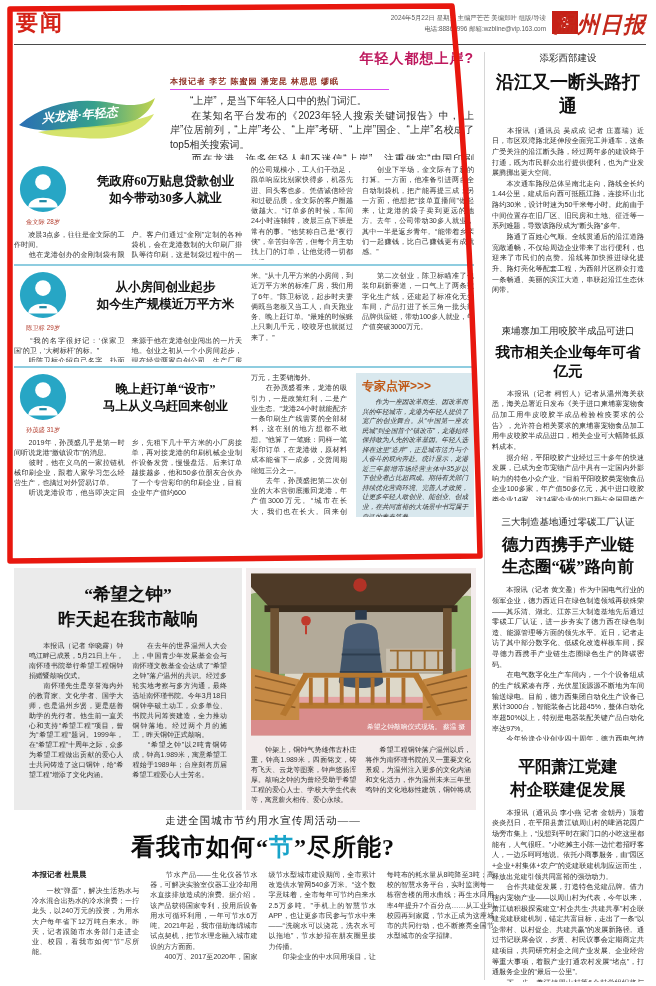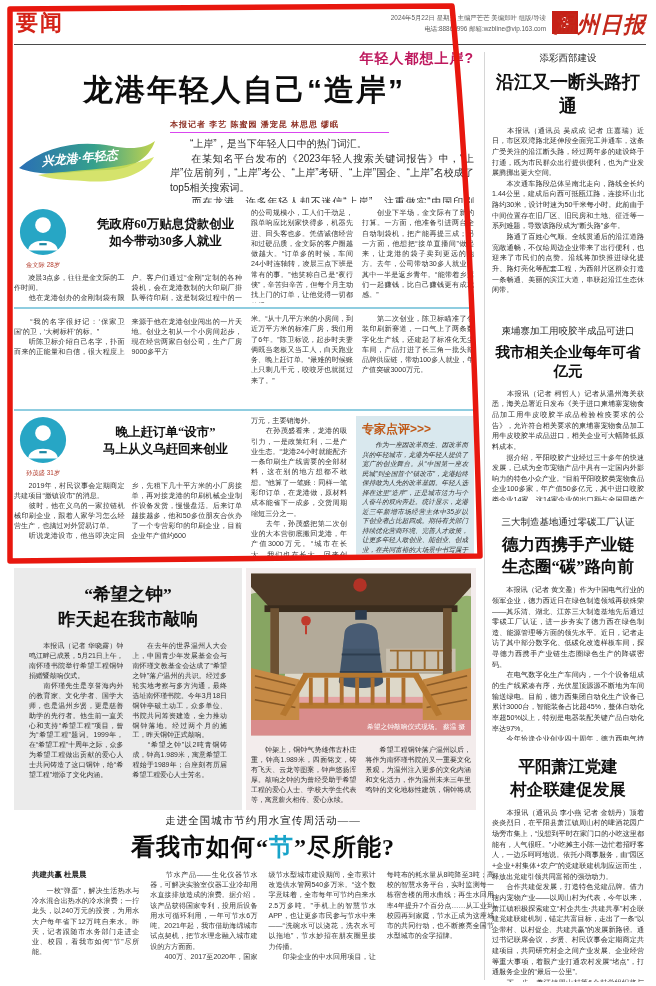--- a/index.html
+++ b/index.html
@@ -105,21 +105,20 @@
       <div>电话:88869996 邮箱:wzbline@vip.163.com</div>
     </div>
     <div class="pagenum">3</div>
     <div class="masthead">温州日报</div>
   </div>
   <div class="hdr-rule"></div>
   <div class="vrule"></div>
 
   <div class="lead">
     <div class="lead-kicker">年轻人都想上岸?</div>
-    <div class="lead-title">龙港年轻人自己“造岸”</div>
 
     <div class="lead-head">
       <div class="wave">
         <svg width="146" height="58" viewBox="0 0 146 58">
           <defs>
             <linearGradient id="wg" x1="0" y1="0" x2="1" y2="0">
               <stop offset="0" stop-color="#2a6fb5"></stop>
                 <stop offset="0.55" stop-color="#35a08c"></stop>
                 <stop offset="1" stop-color="#c3d44e"></stop>
             </linearGradient>
@@ -154,20 +153,33 @@
         </div>
         <div class="p-body just preline">　　凌晨3点多，往往是金文际的工作时间。
 　　他在龙港创办的金刚制袋有限公司，目前在全国有20多个稳定客户。客户们通过“金刚”定制的各种袋机，会在龙港数制的大印刷厂排队等待印刷，这是制袋过程中的一道重要工序。“我们</div>
       </div>
       <div class="band-col just preline">的公司规模小，工人们干劲足，跟单响应比别家快得多，机器先进、回头客也多。凭借诚信经营和过硬品质，金文际的客户圈越做越大。“订单多的时候，车间24小时连轴转，凌晨三点下班是常有的事。”他笑称自己是“夜行侠”，辛苦归辛苦，但每个月主动找上门的订单，让他觉得一切都值得。</div>
       <div class="band-col w2 just preline">　　创业下半场，金文际有了新的打算。一方面，他准备引进两台全自动制袋机，把产能再提三成；另一方面，他想把“接单直播间”做起来，让龙港的袋子卖到更远的地方。去年，公司带动30多人就业，其中一半是返乡青年。“能带着乡亲们一起赚钱，比自己赚钱更有成就感。”</div>
     </div>
 
     <div class="band b2">
       <div class="profile">
+        <div class="p-head">
+          <div class="avatar-wrap">
+            <svg width="48" height="48" viewBox="0 0 52 52">
+              <circle cx="26" cy="26" r="25" fill="#27a6c5"></circle>
+              <circle cx="26" cy="18.5" r="8.5" fill="#fff"></circle>
+              <path d="M10,46 C10,32 42,32 42,46 Z" fill="#fff"></path>
+              <rect x="22" y="38" width="8" height="2.4" fill="#1b87a3"></rect>
+            </svg>
+            <div class="p-name">陈卫标 29岁</div>
+          </div>
+          <div class="p-title preline">从小房间创业起步
+如今生产规模近万平方米</div>
+        </div>
         <div class="p-body just preline">　　“我的名字很好记：‘保家卫国’的卫，‘大树标杆’的标。”
 　　听陈卫标介绍自己名字，扑面而来的正能量和自信，很大程度上来源于他在龙港创业闯出的一片天地。创业之初从一个小房间起步，现在经营两家自创公司，生产厂房9000多平方</div>
       </div>
       <div class="band-col just preline">米。“从十几平方米的小房间，到近万平方米的标准厂房，我们用了6年。”陈卫标说，起步时夫妻俩既当老板又当工人，白天跑业务、晚上赶订单。“最难的时候账上只剩几千元，咬咬牙也就挺过来了。”</div>
       <div class="band-col w2 just preline">　　第二次创业，陈卫标瞄准了包装印刷新赛道，一口气上了两条数字化生产线，还建起了标准化无尘车间，产品打进了长三角一批头部品牌供应链，带动100多人就业，年产值突破3000万元。</div>
     </div>
 
     <div class="band b3">
       <div class="profile">
         <div class="p-head">
@@ -176,21 +188,21 @@
               <circle cx="26" cy="26" r="25" fill="#27a6c5"></circle>
               <circle cx="26" cy="18.5" r="8.5" fill="#fff"></circle>
               <path d="M10,46 C10,32 42,32 42,46 Z" fill="#fff"></path>
               <rect x="22" y="38" width="8" height="2.4" fill="#1b87a3"></rect>
             </svg>
             <div class="p-name">孙茂盛 31岁</div>
           </div>
           <div class="p-title preline">晚上赶订单“设市”
 马上从义乌赶回来创业</div>
         </div>
-        <div class="p-body just preline">　　2019年，村民议事会定期商定共建项目“撤镇设市”的消息。
+        <div class="p-body just preline">　　2019年，孙茂盛几乎是第一时间听说龙港“撤镇设市”的消息。
 　　彼时，他在义乌的一家拉链机械印刷企业，跟着人家学习怎么经营生产，也搞过对外贸易订单。
 　　听说龙港设市，他当即决定回乡，先租下几十平方米的小厂房接单，再对接龙港的印刷机械企业制作设备发货，慢慢盘活。后来订单越接越多，他和50多位朋友合伙办了一个专营彩印的印刷企业，目前企业年产值约600</div>
       </div>
       <div class="band-col just preline">万元，主要销海外。
 　　在孙茂盛看来，龙港的吸引力，一是政策红利，二是产业生态。“龙港24小时就能配齐一条印刷生产线需要的全部材料，这在别的地方想都不敢想。”他算了一笔账：同样一笔彩印订单，在龙港做，原材料成本能省下一成多，交货周期缩短三分之一。
 　　去年，孙茂盛把第二次创业的大本营彻底搬回龙港，年产值3000万元。“城市在长大，我们也在长大。回来创业，是我做过最对的决定。”</div>
       <div class="expert">
         <div class="expert-label">专家点评&gt;&gt;&gt;</div>
         <div class="expert-body just preline">　　作为一座因改革而生、因改革而兴的年轻城市，龙港为年轻人提供了宽广的创业舞台。从“中国第一座农民城”到全国首个“镇改市”，龙港始终保持敢为人先的改革基因。年轻人选择在这里“造岸”，正是城市活力与个人奋斗的双向奔赴。统计显示，龙港近三年新增市场经营主体中35岁以下创业者占比超四成。期待有关部门持续优化营商环境、完善人才政策，让更多年轻人敢创业、能创业、创成业，在共同富裕的大场景中书写属于自己的青春答卷。</div>
 
@@ -266,21 +278,21 @@
     <div class="photo-cap">
       <div class="just preline">　　钟架上，铜钟气势雄伟古朴庄重，钟高1.989米，四面铭文，铸有飞天、云龙等图案，钟声悠扬浑厚。敲响之钟的为曾经受助于希望工程的爱心人士、学校大学生代表等，寓意薪火相传、爱心永续。</div>
       <div class="just preline">　　希望工程铜钟落户温州以后，将作为南怀瑾书院的又一重要文化景观，为温州注入更多的文化内涵和文化活力，作为温州未来三年里鸣钟的文化地标性建筑，铜钟将成为社会各界传递爱心、弘扬慈善文化的一个重要载体。</div>
     </div>
   </div>
 
   <div class="water">
     <div class="water-kicker">走进全国城市节约用水宣传周活动——</div>
     <div class="water-title"><span>看我市如何“</span><span class="hl">节</span><span>”尽所能?</span></div>
     <div class="water-body">
-      <div class="water-byline">共建共赢 杜晨晨</div>
+      <div class="water-byline">本报记者 杜晨晨</div>
       <div class="just preline">　　一枚“弹蛋”，解决生活热水与冷水混合出热水的冷水浪费；一拧龙头，以240万元的投资，为用水大户每年省下12万吨自来水。昨天，记者跟随市水务部门走进企业、校园，看我市如何“节”尽所能。
 　　节水产品——生化仪器节水器，可解决实验室仪器工业冷却用水直接排放造成的浪费。据介绍，该产品获得国家专利，投用后设备用水可循环利用，一年可节水6万吨。2021年起，我市借助海绵城市试点契机，把节水理念融入城市建设的方方面面。
 　　400万、2017至2020年，国家级节水型城市建设期间，全市累计改造供水管网540多万米。“这个数字意味着，全市每年可节约自来水2.5万多吨。”手机上的智慧节水APP，也让更多市民参与节水中来——“洗碗水可以浇花，洗衣水可以拖地”，节水妙招在朋友圈里接力传播。
 　　印染企业的中水回用项目，让每吨布的耗水量从8吨降至3吨；高校的智慧水务平台，实时监测每一栋宿舍楼的用水曲线；再生水回用率4年提升7个百分点……从工业到校园再到家庭，节水正成为这座城市的共同行动，也不断擦亮全国节水型城市的金字招牌。</div>
     </div>
   </div>
 
   <div class="rail">
     <div class="rail-art">
       <div class="r-kicker">添彩西部建设</div>

